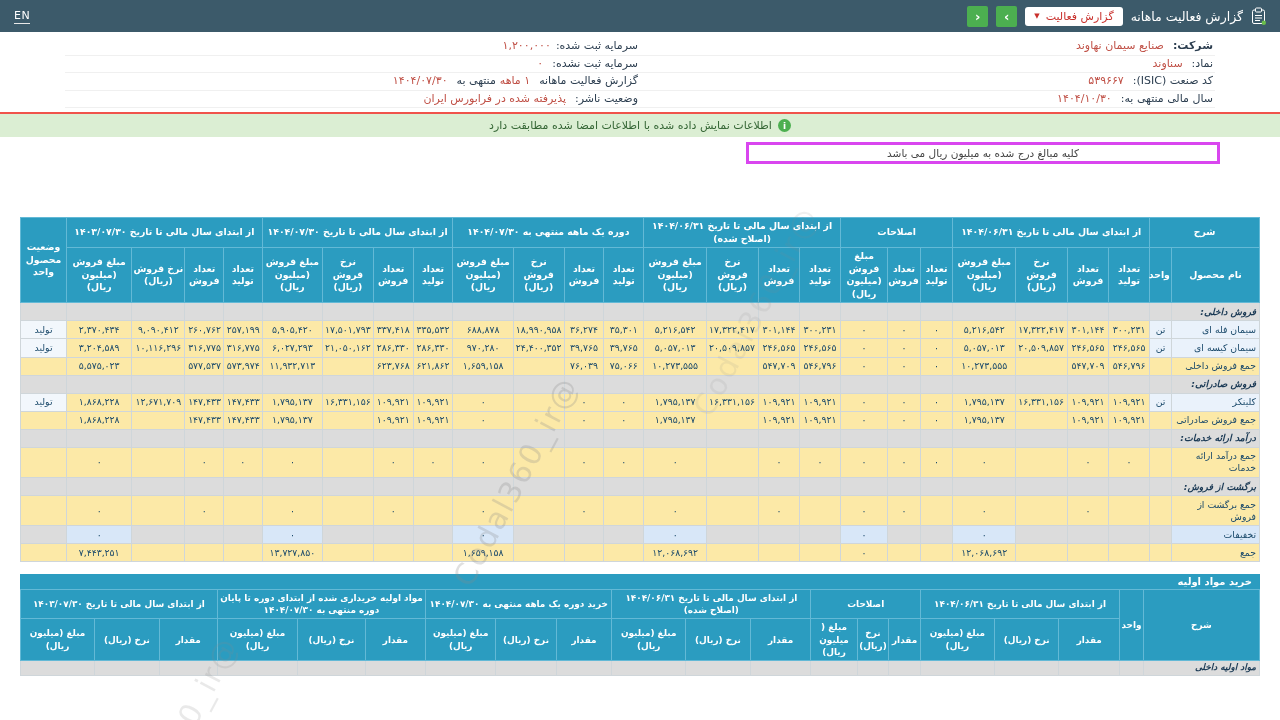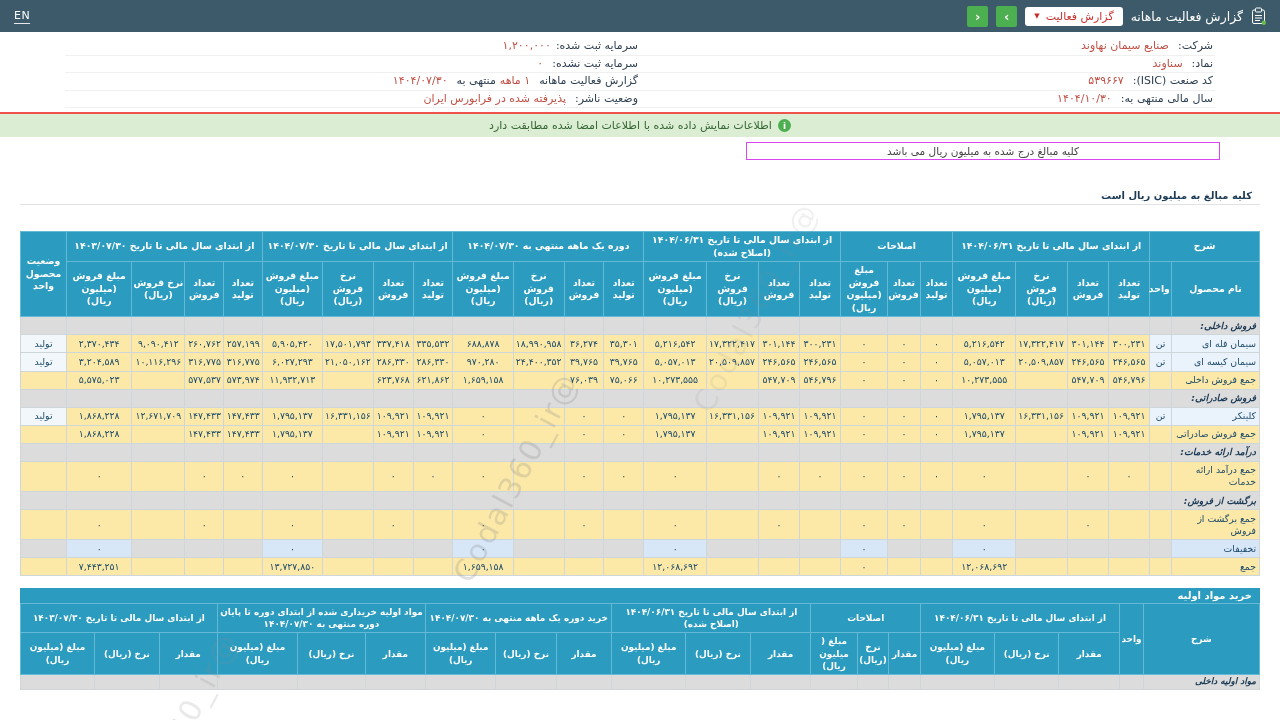--- a/index.html
+++ b/index.html
@@ -24,21 +24,21 @@
   .info-grid { display:flex; }
   .info-col { width:50%; }
   .info-row { display:flex; font-size:11px; line-height:16.5px; border-bottom:1px solid #f0f0f0; padding:0 2px; }
   .info-label { color:#2C3E50; white-space:nowrap; }
   .info-value { color:#C05046; margin-right:5px; white-space:nowrap; }
   .redline { border-bottom:2px solid #F0534B; margin-top:4px; }
   .alertbar { background:#DBEED3; color:#356635; font-size:11px; height:23px;
     display:flex; align-items:center; justify-content:center; gap:6px; }
   .info-icon { width:13px; height:13px; border-radius:50%; background:#4CAF50; color:#fff;
     font-size:9px; font-weight:bold; display:inline-flex; align-items:center; justify-content:center; }
-  .notebox { width:474px; margin:5px 60px 0 auto; border:1px solid #d946ef; background:#fff;
+  .notebox { width:474px; margin:5px 60px 0 auto; border:3px solid #d946ef; background:#fff;
     font-size:10.5px; color:#444; text-align:center; padding:2px 4px; }
   
   .content { padding:0 20px; position:relative; }
   .secbar { background:#2B9CC0; color:#fff; font-weight:bold; font-size:10px;
     padding:2px 8px; margin-top:0; }
   .subtitle { font-size:10px; font-weight:bold; color:#1B3A55; padding:3px 8px 3px;
     border-bottom:1px solid #e2e2e2; }
   .gap-lg { height:26px; } .gap-md { height:12px; } .gap-sm { height:27px; }
   
   table { width:100%; border-collapse:collapse; table-layout:fixed; }
@@ -85,21 +85,21 @@
     <button class="nav-btn">›</button>
     <button class="nav-btn">‹</button>
   </div>
   <a href="#" class="tb-lang">EN</a>
 </header>
 
 <section class="info-wrap">
   <div class="info-grid" id="info-grid">
       <div class="info-col">
         <div class="info-row">
-          <span class="info-label" style="margin-left: 4px;">شرکت:</span>
+          <span class="info-label" style="margin-left: 4px; font-weight: bold;">شرکت:</span>
           <span class="info-value" style="margin-left: 17px;">صنایع سیمان نهاوند</span>
         </div>
         <div class="info-row">
           <span class="info-label" style="margin-left: 4px;">نماد:</span>
           <span class="info-value" style="margin-left: 4px;">سناوند</span>
         </div>
         <div class="info-row">
           <span class="info-label" style="margin-left: 4px;">کد صنعت (ISIC):</span>
           <span class="info-value" style="margin-left: 4px;">۵۳۹۶۶۷</span>
         </div>
@@ -138,21 +138,20 @@
 </div>
 
 <div class="notebox">کلیه مبالغ درج شده به میلیون ریال می باشد</div>
 
 <main class="content">
   <div class="wm" style="top:130px; left:640px; opacity:.12;">@Codal360_ir</div>
   <div class="wm" style="top:300px; left:400px; opacity:.26;">@Codal360_ir</div>
   <div class="wm" style="top:560px; left:60px;  opacity:.18;">@Codal360_ir</div>
 
   <div class="gap-sm"></div>
-  <div class="subtitle">کلیه مبالغ به میلیون ریال است</div>
   <div class="gap-lg"></div>
   <div id="table1">
       <table class="t1">
         <colgroup>
           <col style="width: 7.3%;">
           <col style="width: 1.8%;">
           <col style="width: 3.4%;">
           <col style="width: 3.4%;">
           <col style="width: 4.3%;">
           <col style="width: 5.2%;">

